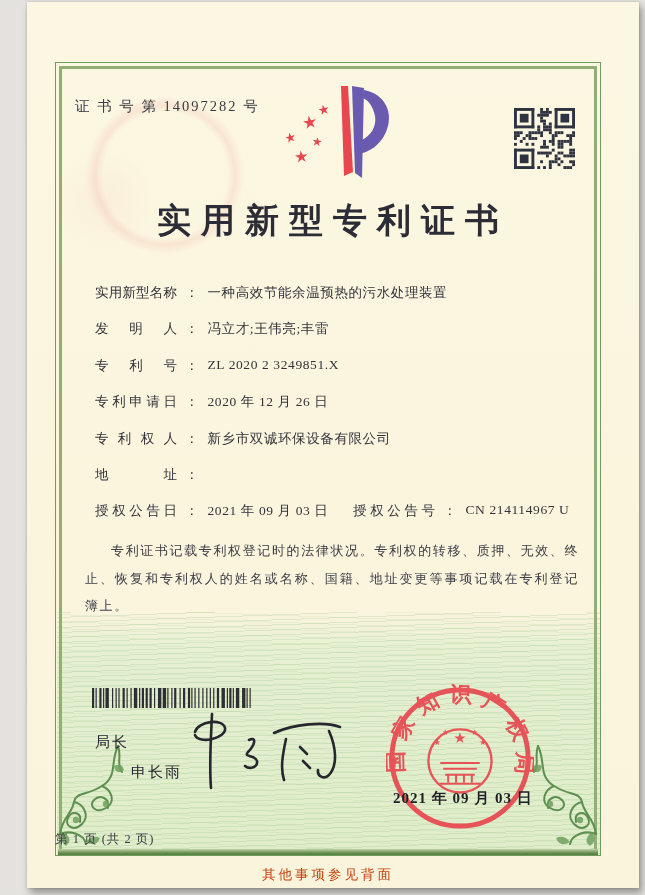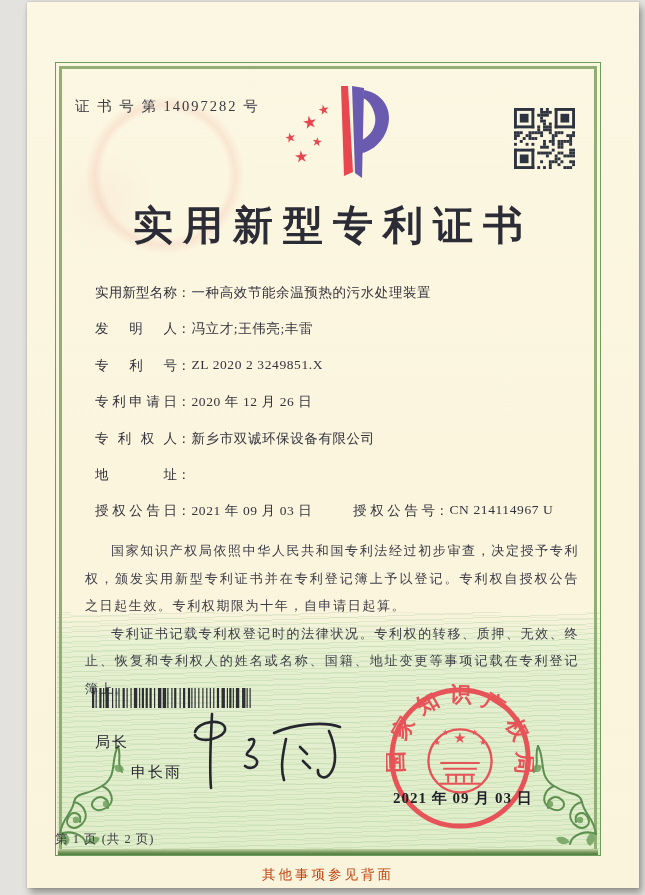--- a/index.html
+++ b/index.html
@@ -34,25 +34,25 @@
   .orn-bl { left:56px; top:742px; }
   .orn-br { left:514px; top:742px; transform:scaleX(-1); }
 
   .cert-no { position:absolute; left:75px; top:97px; font-size:14.5px; letter-spacing:2px; color:#3a3a42; }
 
   .logo { position:absolute; left:278px; top:80px; width:118px; height:114px; }
 
   .qr { position:absolute; left:514px; top:108px; width:61px; height:61px; }
 
   .title { position:absolute; left:55px; top:198px; width:546px; text-align:center;
-    font-size:40px; font-weight:600; color:#2c2c36; letter-spacing:10px; text-indent:10px; }
+    font-size:34px; font-weight:600; color:#2c2c36; letter-spacing:10px; text-indent:10px; }
 
   .fields { position:absolute; left:95px; top:284px; width:480px; font-size:13.5px; color:#33333c; }
   .frow { display:flex; height:36.4px; align-items:flex-start; white-space:nowrap; }
-  .field { display:flex; }
+  .field { display:flex;gap:8px; }
   .flabel { display:inline-block; width:82px; text-align:justify; text-align-last:justify; letter-spacing:0; }
   .fcolon { display:inline-block; }
   .fvalue { display:inline-block; margin-left:1px; letter-spacing:.6px; }
   .field.second { margin-left:0; }
   .frow.two .field.first { width:258px;align-items:flex-end; }
 
   .paras { position:absolute; left:85px; top:537px; width:494px; font-size:13px; line-height:27.5px;
     color:#3c3c46; text-align:justify; letter-spacing:1.6px; }
   .paras p { text-indent:2em; }
 
@@ -317,21 +317,20 @@
         </span>
         <span class="field second">
           <span class="flabel">授权公告号</span>
           <span class="fcolon">：</span>
           <span class="fvalue">CN 214114967 U</span>
         </span>
       </div>
     </div>
 
   <div class="paras">
-    <p>国家知识产权局依照中华人民共和国专利法经过初步审查，决定授予专利权，颁发实用新型专利证书并在专利登记簿上予以登记。专利权自授权公告之日起生效。专利权期限为十年，自申请日起算。</p>
     <p>专利证书记载专利权登记时的法律状况。专利权的转移、质押、无效、终止、恢复和专利权人的姓名或名称、国籍、地址变更等事项记载在专利登记簿上。</p>
   </div>
 
   <div class="barcode"><svg viewBox="0 0 160 20" width="160" height="20">
         <rect x="0" y="0" width="2.2" height="20" fill="#2e2e35"></rect>
         <rect x="3.5524125197680725" y="0" width="1.2" height="20" fill="#2e2e35"></rect>
         <rect x="7.330044965599685" y="0" width="2.2" height="20" fill="#2e2e35"></rect>
         <rect x="11.017746900402823" y="0" width="1.2" height="20" fill="#2e2e35"></rect>
         <rect x="13.447837029885426" y="0" width="3.4" height="20" fill="#2e2e35"></rect>
         <rect x="20.0128866314948" y="0" width="1.2" height="20" fill="#2e2e35"></rect>

